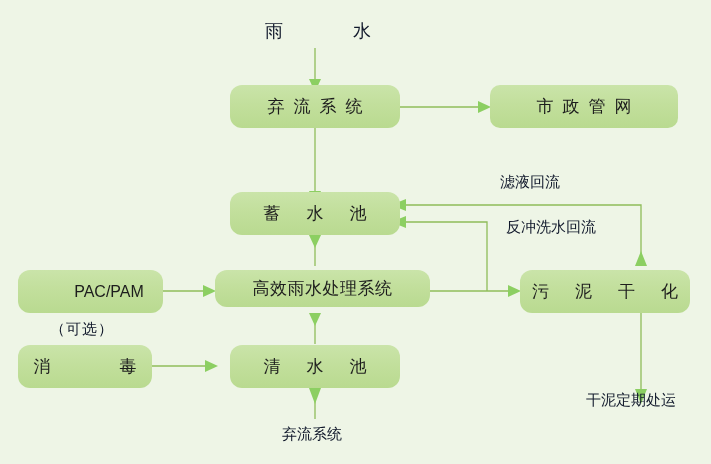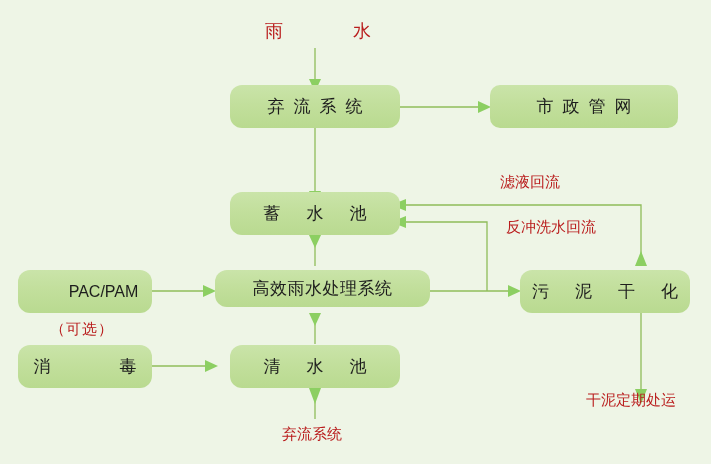--- a/index.html
+++ b/index.html
@@ -46,21 +46,21 @@
     letter-spacing: 26px;
     text-indent: 26px;
   }
   .node.latin {
     font-size: 16px;
     letter-spacing: 0px;
     text-indent: 0;
   }
   .label {
     position: absolute;
-    color: #b91c1c;
+    color: #0f172a;
     font-size: 15px;
     white-space: nowrap;
   }
   .label.big {
     font-size: 18px;
   }
   .label.xwide-sp {
     letter-spacing: 26px;
   }
   .label.paren {
@@ -124,21 +124,21 @@
   </svg>
 
   <div class="label big xwide-sp" style="left:265px; top:19px;">雨　水</div>
 
   <div class="node wide-sp" style="left:230px; top:85px; width:170px; height:43px;">弃流系统</div>
 
   <div class="node wide-sp" style="left:490px; top:85px; width:188px; height:43px;border-radius:10px;">市政管网</div>
 
   <div class="node xwide-sp" style="left:230px; top:192px; width:170px; height:43px;">蓄水池</div>
 
-  <div class="node latin" style="left:18px; top:270px; width:134px; height:43px;padding-left:37px;">PAC/PAM</div>
+  <div class="node latin" style="left:18px; top:270px; width:145px; height:43px;padding-left:37px;">PAC/PAM</div>
 
   <div class="node" style="left:215px; top:270px; width:215px; height:37px;">高效雨水处理系统</div>
 
   <div class="node xwide-sp" style="left:520px; top:270px; width:170px; height:43px;">污泥干化</div>
 
   <div class="node xwide-sp" style="left:230px; top:345px; width:170px; height:43px;">清水池</div>
 
   <div class="node xwide-sp" style="left:18px; top:345px; width:134px; height:43px;">消　毒</div>
 
   <div class="label paren" style="left:50px; top:320px;">（可选）</div>

